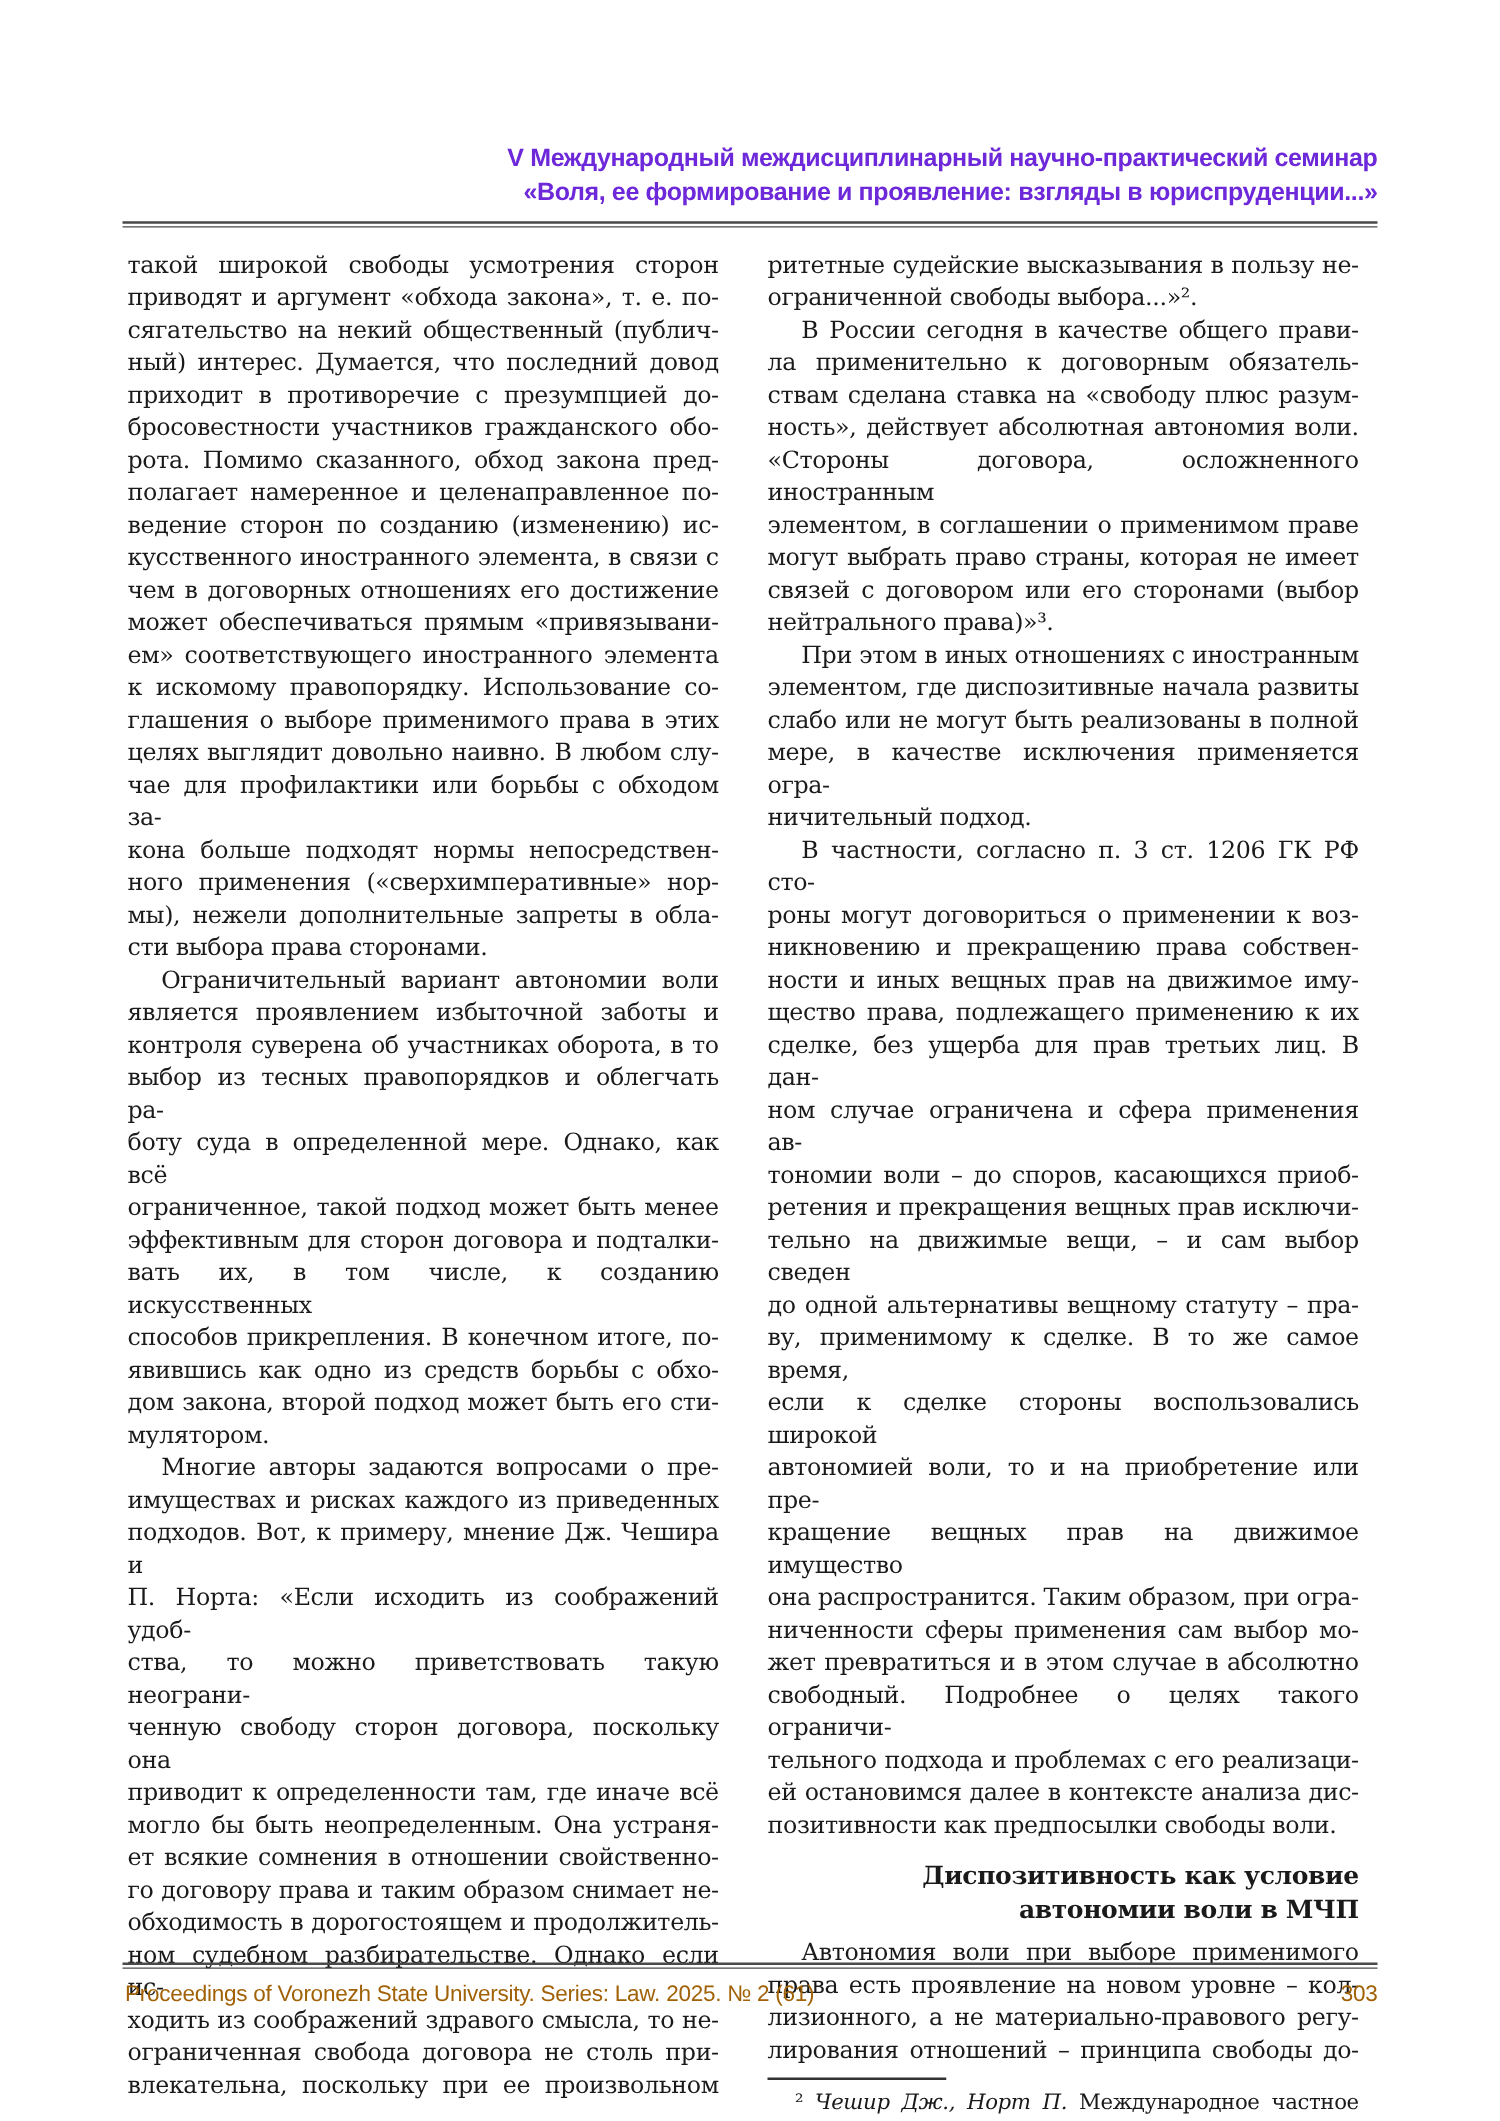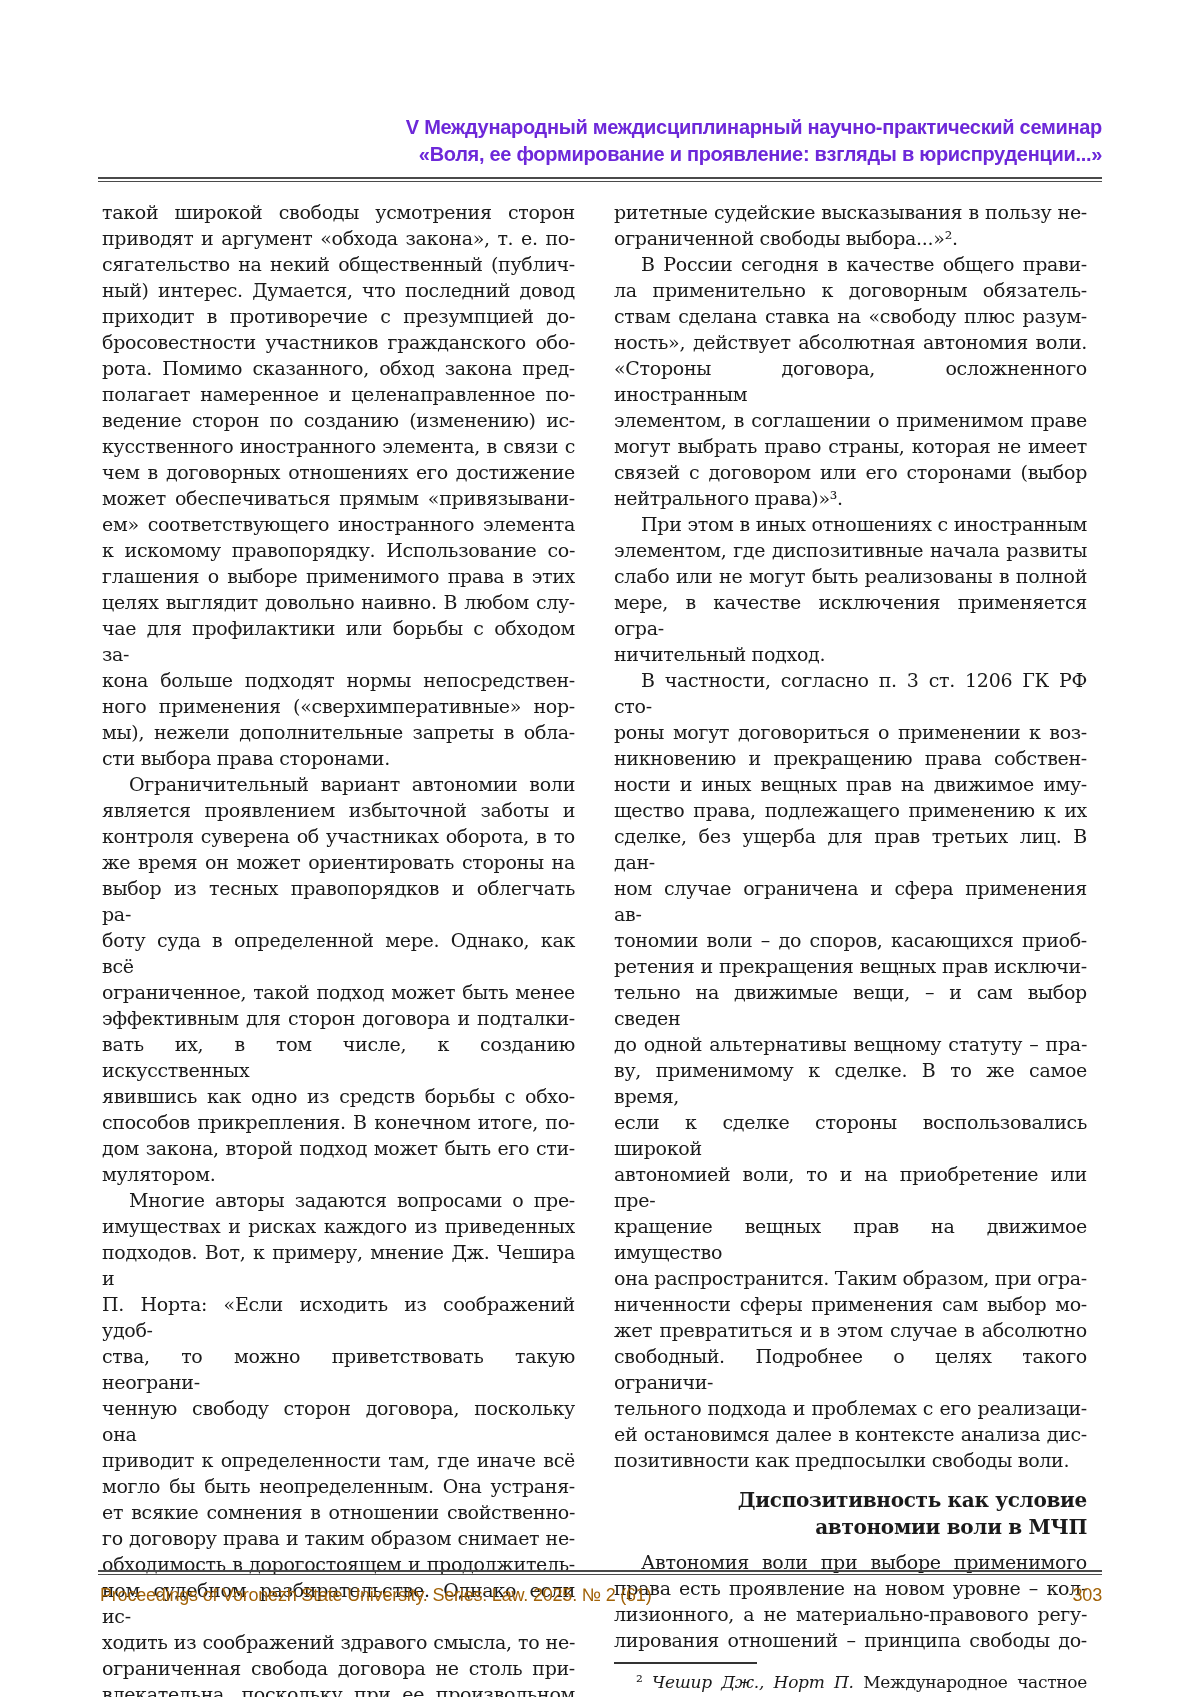--- a/index.html
+++ b/index.html
@@ -127,28 +127,27 @@
       <div class="line">глашения о выборе применимого права в этих</div>
       <div class="line">целях выглядит довольно наивно. В любом слу-</div>
       <div class="line">чае для профилактики или борьбы с обходом за-</div>
       <div class="line">кона больше подходят нормы непосредствен-</div>
       <div class="line">ного применения («сверхимперативные» нор-</div>
       <div class="line">мы), нежели дополнительные запреты в обла-</div>
       <div class="line end">сти выбора права сторонами.</div>
       <div class="line ind">Ограничительный вариант автономии воли</div>
       <div class="line">является проявлением избыточной заботы и</div>
       <div class="line">контроля суверена об участниках оборота, в то</div>
-      <div class="line">же время он может ориентировать стороны на</div>
       <div class="line">выбор из тесных правопорядков и облегчать ра-</div>
       <div class="line">боту суда в определенной мере. Однако, как всё</div>
       <div class="line">ограниченное, такой подход может быть менее</div>
       <div class="line">эффективным для сторон договора и подталки-</div>
       <div class="line">вать их, в том числе, к созданию искусственных</div>
+      <div class="line">способов прикрепления. В конечном итоге, по-</div>
       <div class="line">явившись как одно из средств борьбы с обхо-</div>
-      <div class="line">способов прикрепления. В конечном итоге, по-</div>
       <div class="line">дом закона, второй подход может быть его сти-</div>
       <div class="line end">мулятором.</div>
       <div class="line ind">Многие авторы задаются вопросами о пре-</div>
       <div class="line">имуществах и рисках каждого из приведенных</div>
       <div class="line">подходов. Вот, к примеру, мнение Дж. Чешира и</div>
       <div class="line">П. Норта: «Если исходить из соображений удоб-</div>
       <div class="line">ства, то можно приветствовать такую неограни-</div>
       <div class="line">ченную свободу сторон договора, поскольку она</div>
       <div class="line">приводит к определенности там, где иначе всё</div>
       <div class="line">могло бы быть неопределенным. Она устраня-</div>

